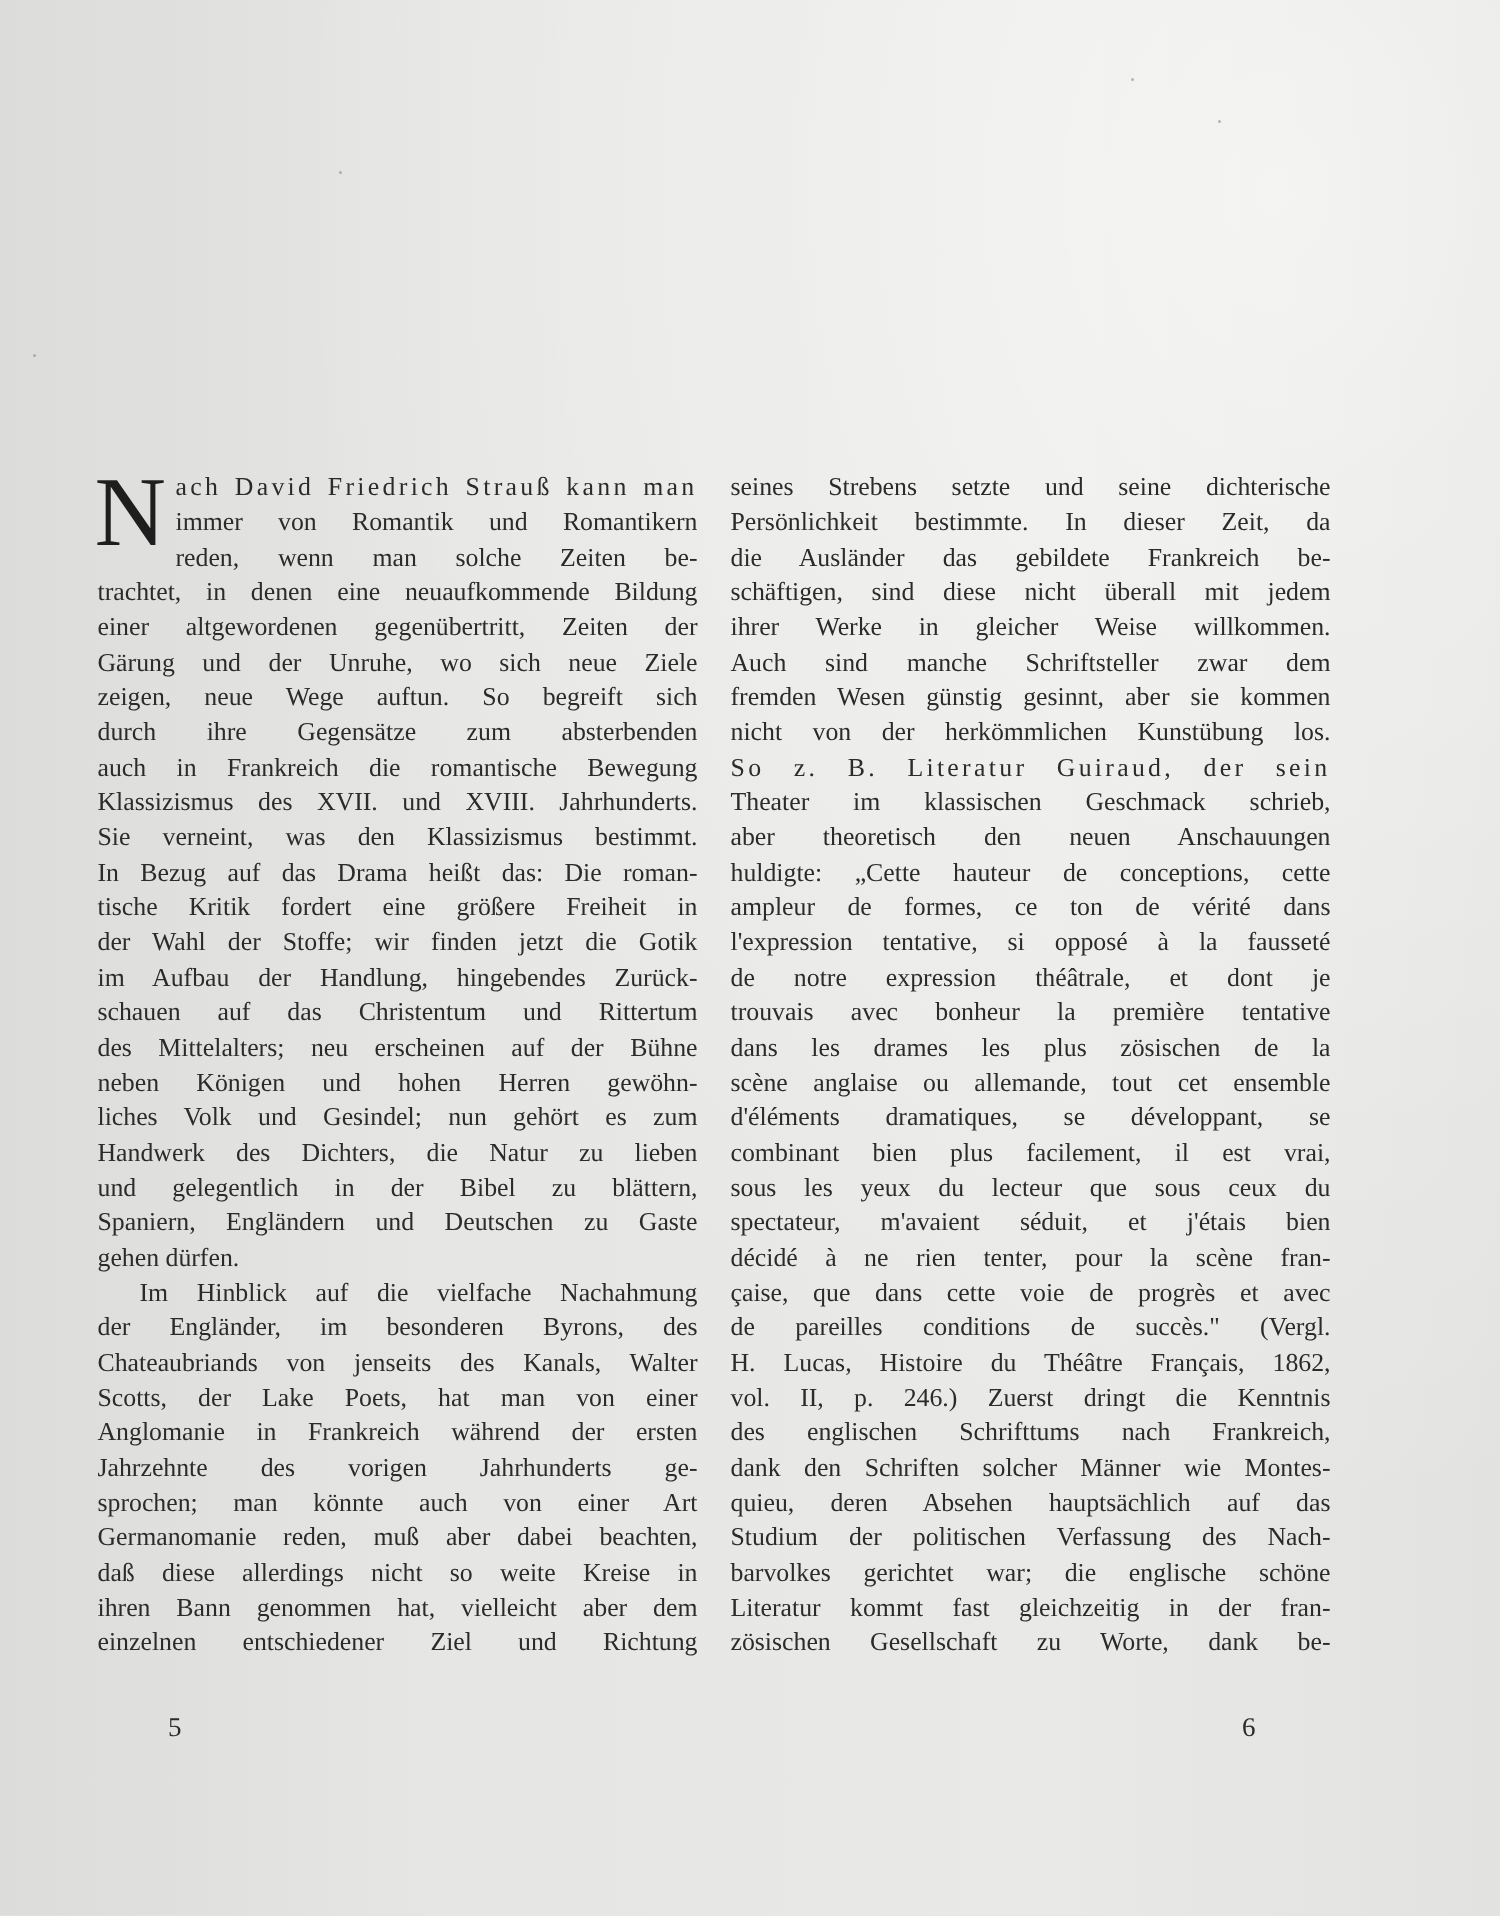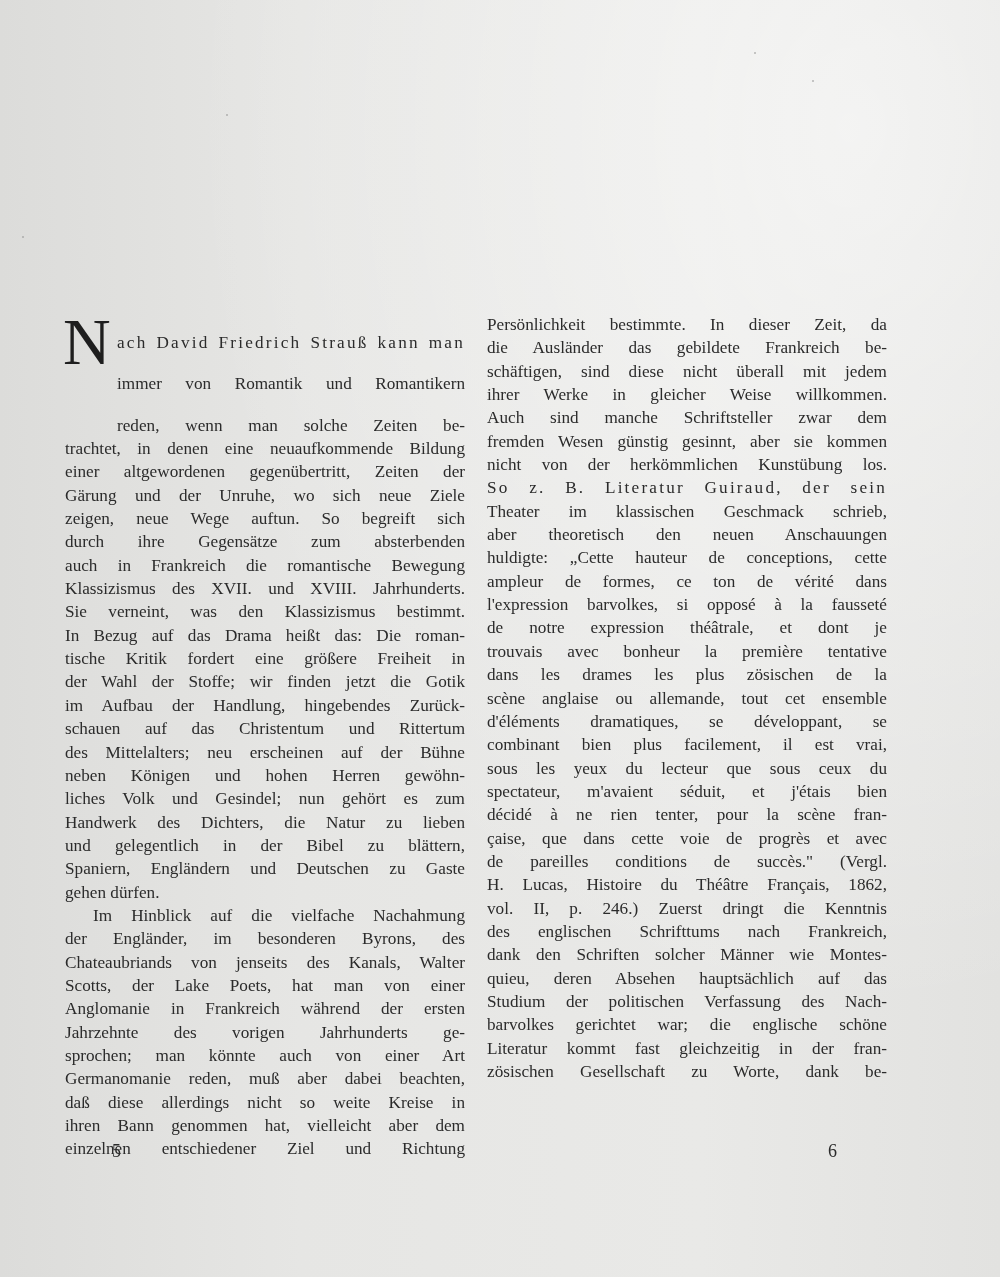--- a/index.html
+++ b/index.html
@@ -35,21 +35,21 @@
   .line {
     display: block;
     white-space: nowrap;
     text-align: justify;
     text-align-last: justify;
     height: 23.35px;
     overflow: visible;
   }
   .line.last { text-align-last: left; }
   .line.indent { padding-left: 28px; }
-  .line.dropcap-line { padding-left: 52px; margin-top: 18px; }
+  .line.dropcap-line { padding-left: 52px; }
   .dropcap {
     position: absolute;
     left: -2px;
     top: 0px;
     font-size: 66px;
     line-height: 58px;
     font-weight: normal;
     color: #1e1e1e;
     font-family: "Liberation Serif", "DejaVu Serif", serif;
   }
@@ -113,33 +113,34 @@
     <span class="line">Jahrzehnte des vorigen Jahrhunderts ge-</span>
     <span class="line">sprochen; man könnte auch von einer Art</span>
     <span class="line">Germanomanie reden, muß aber dabei beachten,</span>
     <span class="line">daß diese allerdings nicht so weite Kreise in</span>
     <span class="line">ihren Bann genommen hat, vielleicht aber dem</span>
     <span class="line">einzelnen entschiedener Ziel und Richtung</span>
   </div>
   <div class="page-number left">5</div>
 
   <div class="column right">
+    <span class="line">seines Strebens setzte und seine dichterische</span>
     <span class="line">Persönlichkeit bestimmte. In dieser Zeit, da</span>
     <span class="line">die Ausländer das gebildete Frankreich be-</span>
     <span class="line">schäftigen, sind diese nicht überall mit jedem</span>
     <span class="line">ihrer Werke in gleicher Weise willkommen.</span>
     <span class="line">Auch sind manche Schriftsteller zwar dem</span>
     <span class="line">fremden Wesen günstig gesinnt, aber sie kommen</span>
     <span class="line">nicht von der herkömmlichen Kunstübung los.</span>
     <span class="line spaced">So z. B. Literatur Guiraud, der sein</span>
     <span class="line">Theater im klassischen Geschmack schrieb,</span>
     <span class="line">aber theoretisch den neuen Anschauungen</span>
     <span class="line">huldigte: „Cette hauteur de conceptions, cette</span>
     <span class="line">ampleur de formes, ce ton de vérité dans</span>
-    <span class="line">l'expression barvolkes, si opposé à la fausseté</span>
+    <span class="line">l'expression tentative, si opposé à la fausseté</span>
     <span class="line">de notre expression théâtrale, et dont je</span>
     <span class="line">trouvais avec bonheur la première tentative</span>
     <span class="line">dans les drames les plus zösischen de la</span>
     <span class="line">scène anglaise ou allemande, tout cet ensemble</span>
     <span class="line">d'éléments dramatiques, se développant, se</span>
     <span class="line">combinant bien plus facilement, il est vrai,</span>
     <span class="line">sous les yeux du lecteur que sous ceux du</span>
     <span class="line">spectateur, m'avaient séduit, et j'étais bien</span>
     <span class="line">décidé à ne rien tenter, pour la scène fran-</span>
     <span class="line">çaise, que dans cette voie de progrès et avec</span>

